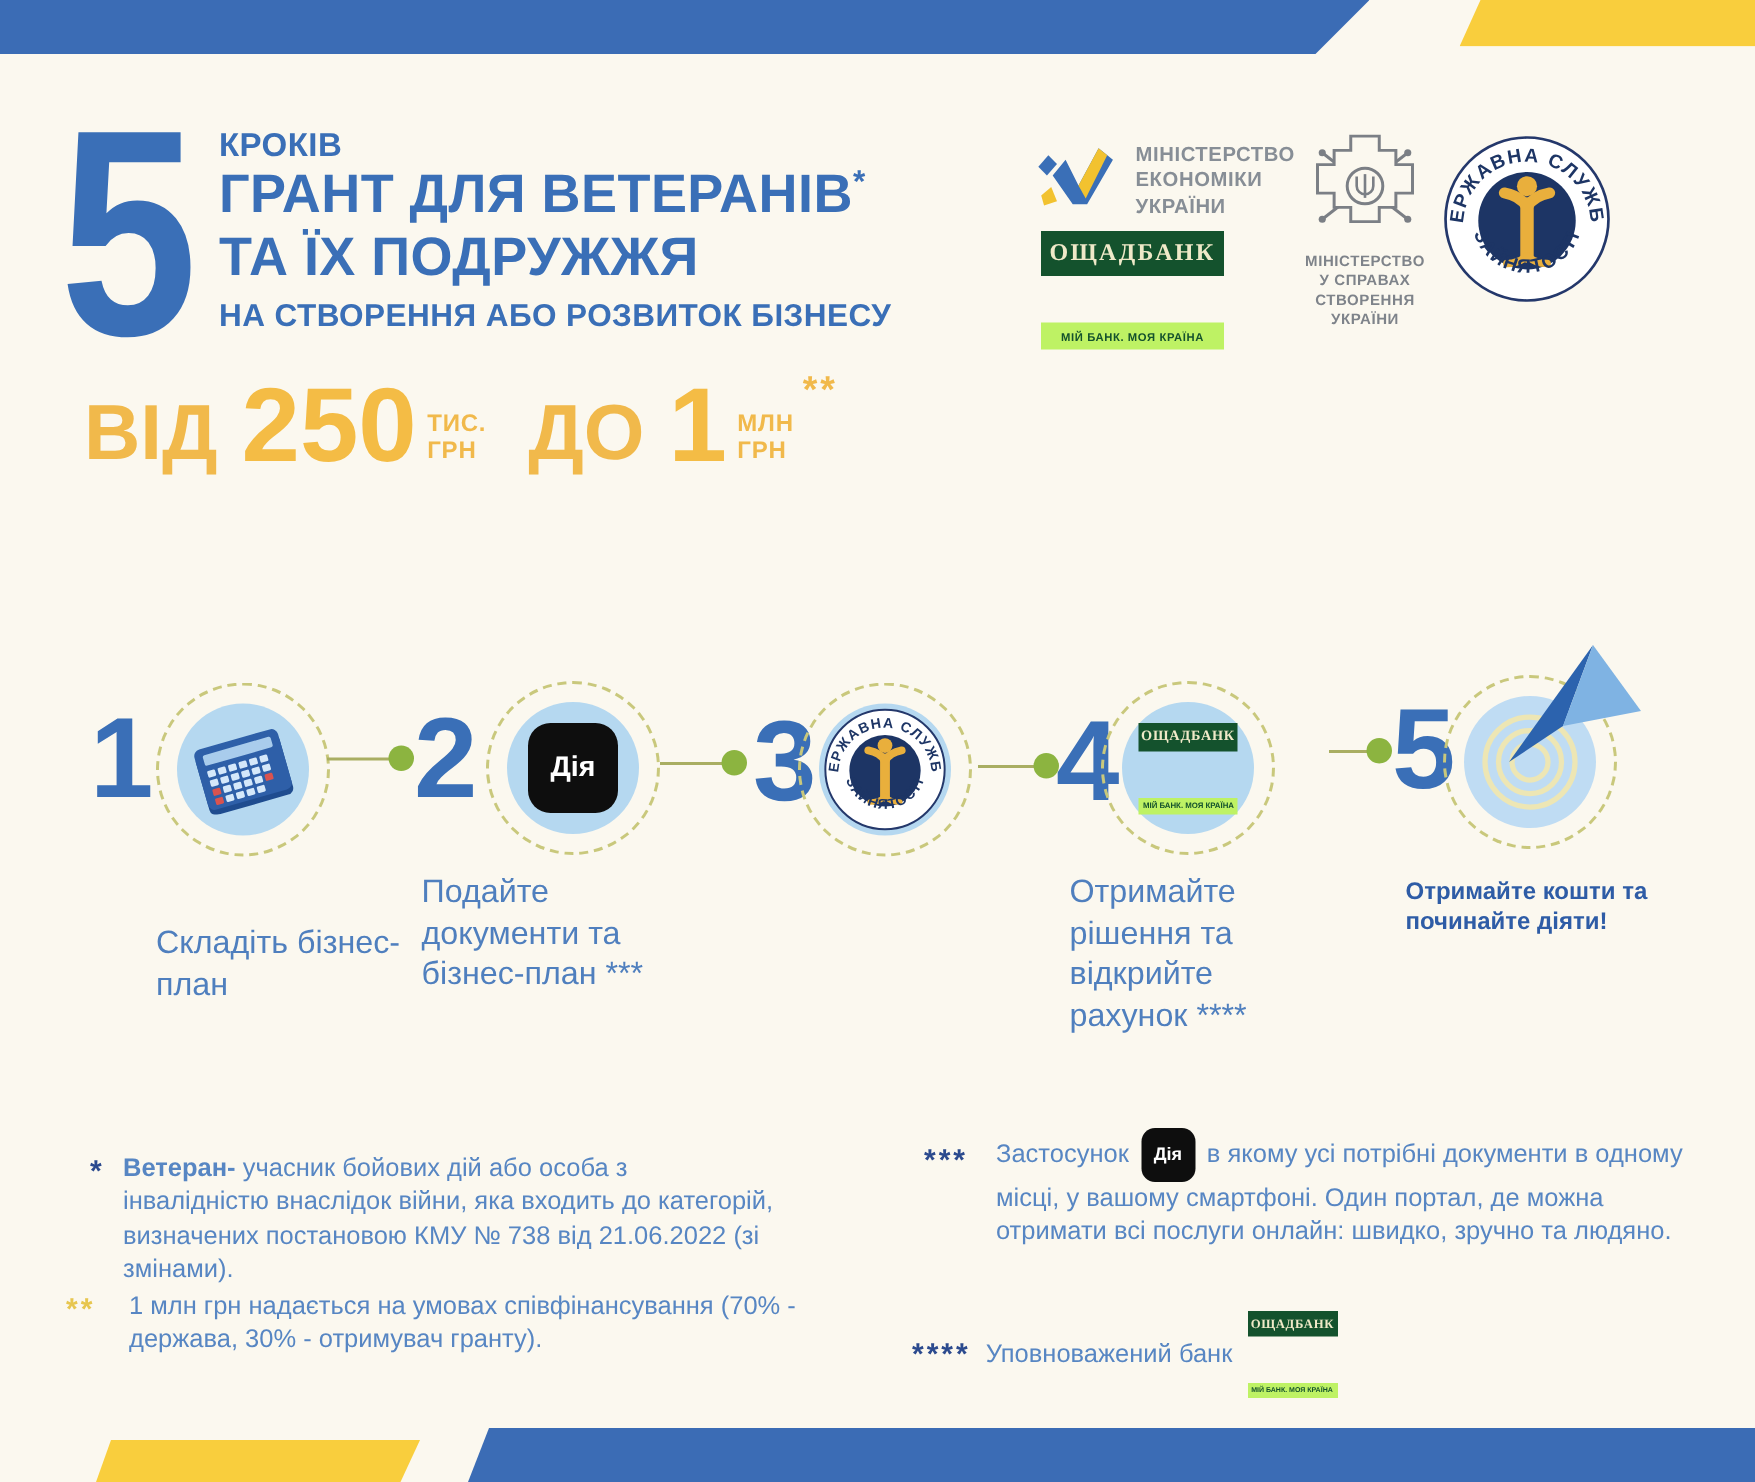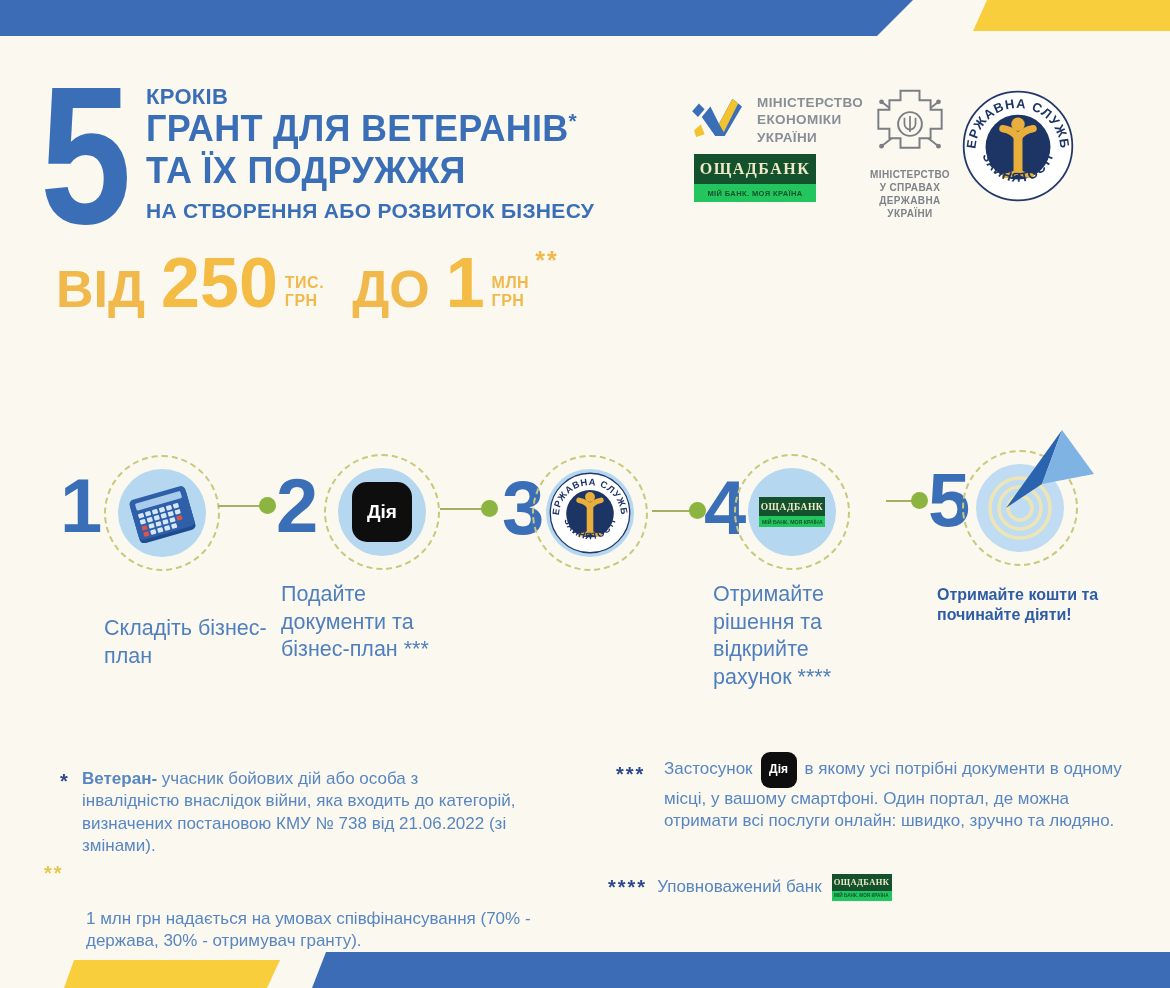--- a/index.html
+++ b/index.html
@@ -24,24 +24,24 @@
   .hdr{color:#3A6FB7;font-weight:bold;letter-spacing:0.3px;white-space:nowrap;}
   .kicker{left:146px;top:84px;font-size:22px;}
   .title1{left:146px;top:108px;font-size:36px;}
   .title1 sup{font-size:21px;}
   .title2{left:146px;top:150px;font-size:36px;}
   .subtitle{left:146px;top:199px;font-size:21px;}
 
   
   .p-econ{left:690px;top:94px;display:flex;align-items:flex-start;gap:9px;}
   .econ-text{font-size:13.5px;font-weight:bold;color:#878E96;line-height:1.28;letter-spacing:0.4px;}
-  .osb{display:flex;flex-direction:column;width:122px;}
+  .osb{display:flex;flex-direction:column;width:122px;gap:31px;}
   .osb-top{background:#14522D;color:#EFE9C8;display:flex;align-items:center;justify-content:center;
     font-family:"Liberation Serif",serif;font-weight:bold;}
-  .osb-bottom{background:#22c55e;color:#14522D;display:flex;align-items:center;justify-content:center;
+  .osb-bottom{background:#bef264;color:#14522D;display:flex;align-items:center;justify-content:center;
     font-weight:bold;}
   .osb-main{left:694px;top:154px;}
   .osb-main .osb-top{height:30px;font-size:16px;letter-spacing:1.5px;}
   .osb-main .osb-bottom{height:18px;font-size:7.5px;letter-spacing:0.4px;}
   .p-vet{left:850px;top:86px;width:120px;display:flex;flex-direction:column;align-items:center;}
   .vet-text{margin-top:6px;font-size:10px;font-weight:bold;color:#7E838A;line-height:1.3;
     letter-spacing:0.4px;text-align:center;}
   .p-emp{left:962px;top:90px;}
 
   
@@ -83,21 +83,21 @@
   
   .fn{color:#5786C3;font-size:17px;line-height:1.32;}
   .fn-marker{font-size:20px;font-weight:bold;color:#2B4A8E;letter-spacing:2px;}
   .fn-marker-yellow{color:#E7C64F;}
   .fn-lead{font-weight:bold;}
   .fn1{left:58px;top:768px;width:480px;}
   .fn1 .fn-marker{position:absolute;left:2px;top:0;}
   .fn1-text{margin-left:24px;width:436px;}
   .fn2{left:44px;top:860px;width:500px;}
   .fn2 .fn-marker{position:absolute;left:0;top:0;}
-  .fn2-text{margin-left:42px;width:448px;margin-top:48px;}
+  .fn2-text{margin-left:42px;width:448px;}
   .fn3{left:616px;top:752px;width:512px;}
   .fn3 .fn-marker{position:absolute;left:0;top:9px;}
   .fn3-text{margin-left:48px;width:462px;}
   .fn4{left:608px;top:874px;display:flex;align-items:center;gap:10px;}
 </style>
 </head>
 <body>
 
 <div class="poster">
 
@@ -144,21 +144,21 @@
       <path d="M38,6 h24 v12 h14 v12 h14 v24 h-14 v12 h-14 v12 h-24 v-12 h-14 v-12 h-14 v-24 h14 v-12 h14 z" fill="#FBF8EF" stroke="#7B7F85" stroke-width="2.5"></path>
       <circle cx="50" cy="48" r="15" fill="#FBF8EF" stroke="#7B7F85" stroke-width="2.5"></circle>
       <g stroke="#7B7F85" stroke-width="2.2" fill="none">
         <path d="M43,40 v8 a7,7 0 0 0 14,0 v-8"></path>
         <line x1="50" y1="38" x2="50" y2="58"></line>
       </g>
     </svg>
     <div class="vet-text">
       <div>МІНІСТЕРСТВО</div>
       <div>У СПРАВАХ</div>
-      <div>ДЕРЖАВНА</div>
+      <div>СТВОРЕННЯ</div>
       <div>УКРАЇНИ</div>
     </div>
   </div>
 
   <div class="abs p-emp">
     <svg width="112" height="112" viewBox="0 0 100 100">
       <circle cx="50" cy="50" r="48.5" fill="#FFFFFF" stroke="#24386B" stroke-width="1.6"></circle>
       <circle cx="50" cy="51" r="29" fill="#1D3565"></circle>
       <circle cx="50" cy="30.5" r="6" fill="#E9AF3C"></circle>
       <g stroke="#E9AF3C" fill="none" stroke-linecap="round">

